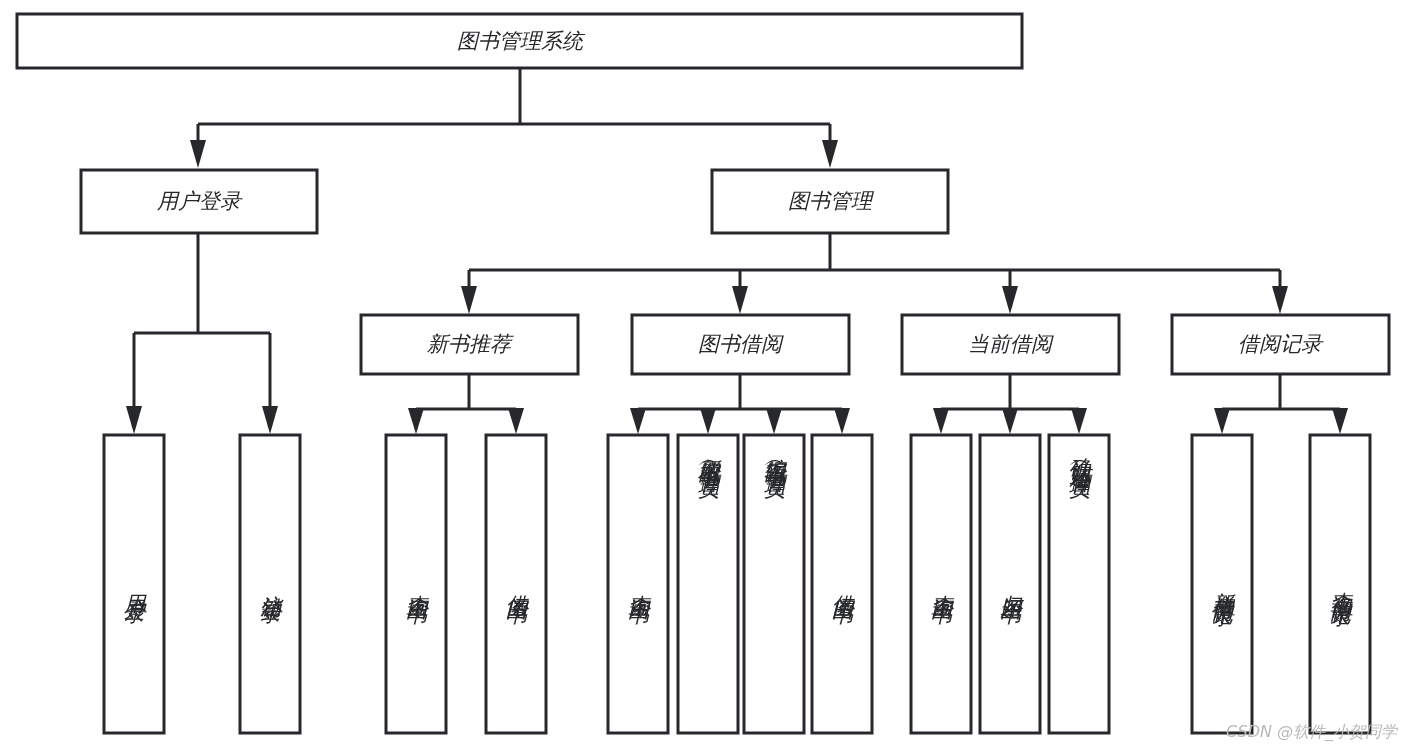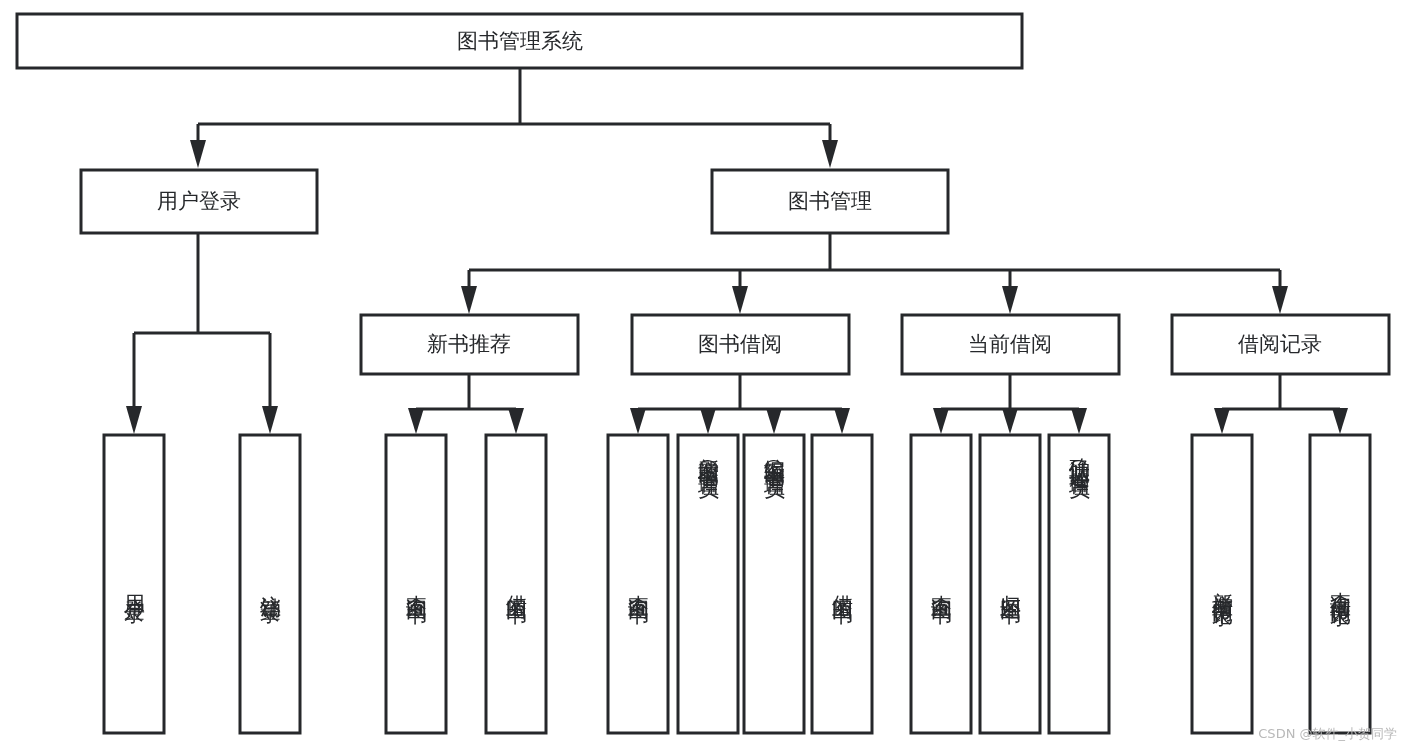--- a/index.html
+++ b/index.html
@@ -9,20 +9,21 @@
   }
   body {
     font-family: "DejaVu Sans", "Liberation Sans", sans-serif;
   }
   #diagram-root {
     position: relative;
     width: 1405px;
     height: 747px;
     background: #ffffff;
     overflow: hidden;
+    font-style: italic;
   }
   svg#flow-svg {
     position: absolute;
     left: 0;
     top: 0;
     width: 1405px;
     height: 747px;
     display: block;
   }
   .node-rect {
@@ -44,21 +45,21 @@
   }
   .arrow-head {
     fill: #26282b;
     stroke: none;
   }
   .watermark-text {
     position: absolute;
     right: 8px;
     bottom: 4px;
     font-family: "DejaVu Sans", "Liberation Sans", sans-serif;
-    font-size: 13px;
+    font-size: 16px;
     color: #b9b9b9;
     white-space: nowrap;
     user-select: none;
   }
   .vlabel-wrap {
     position: absolute;
     display: flex;
     align-items: flex-start;
     justify-content: center;
     pointer-events: none;

